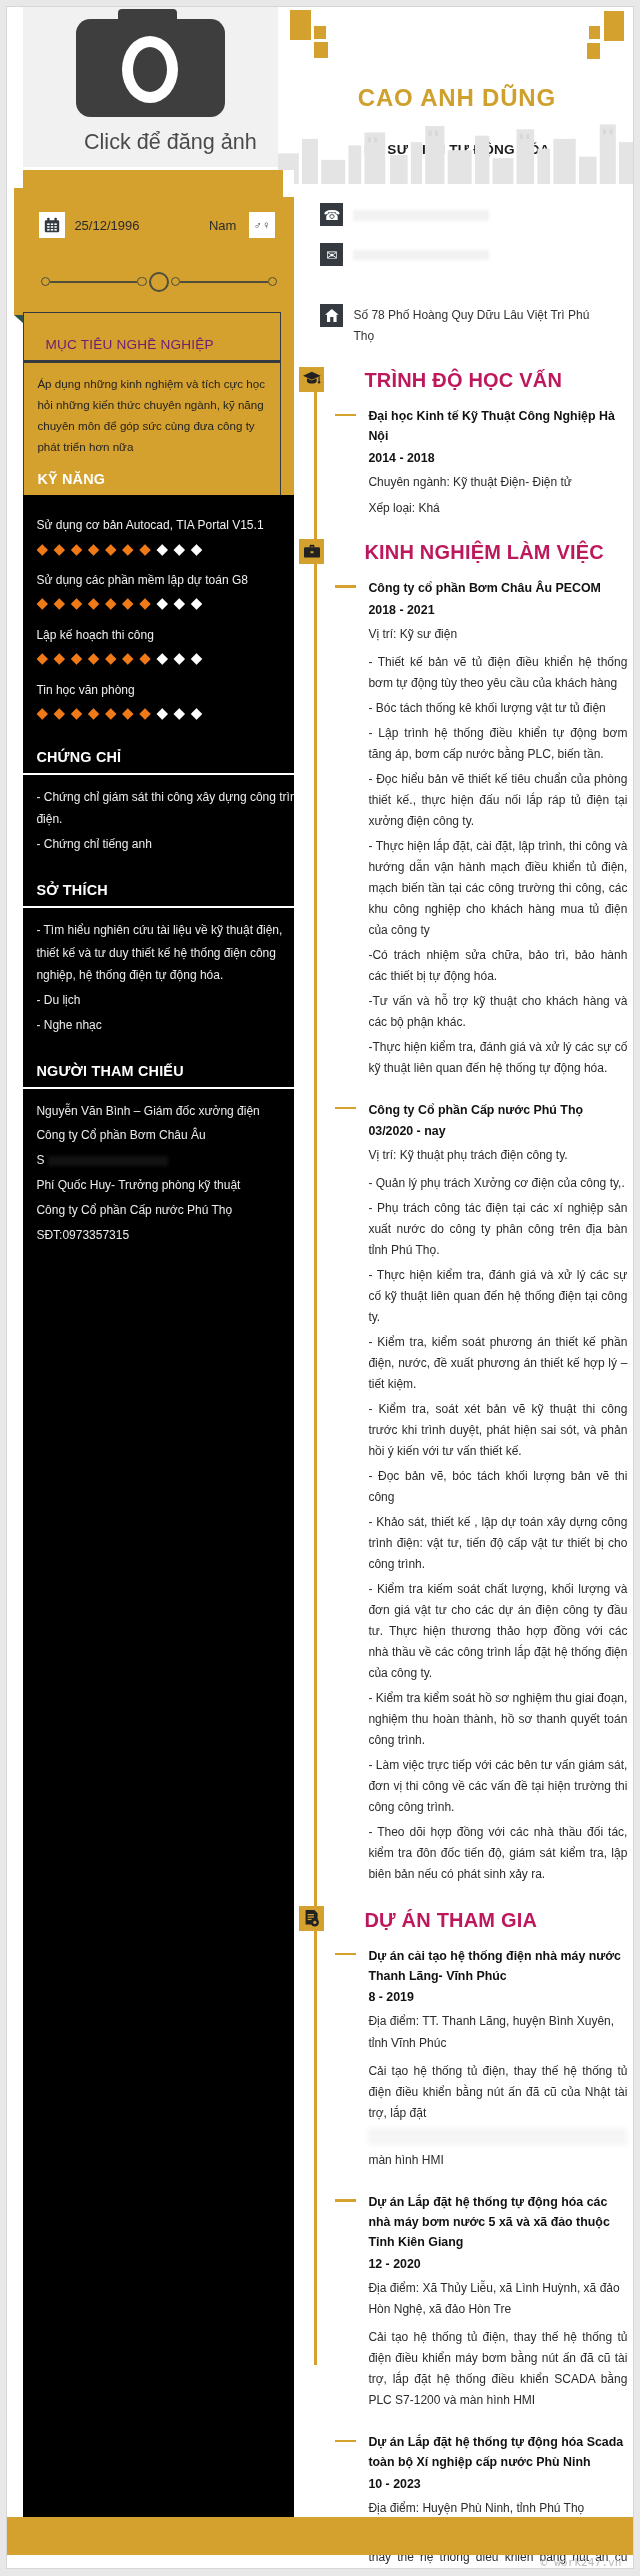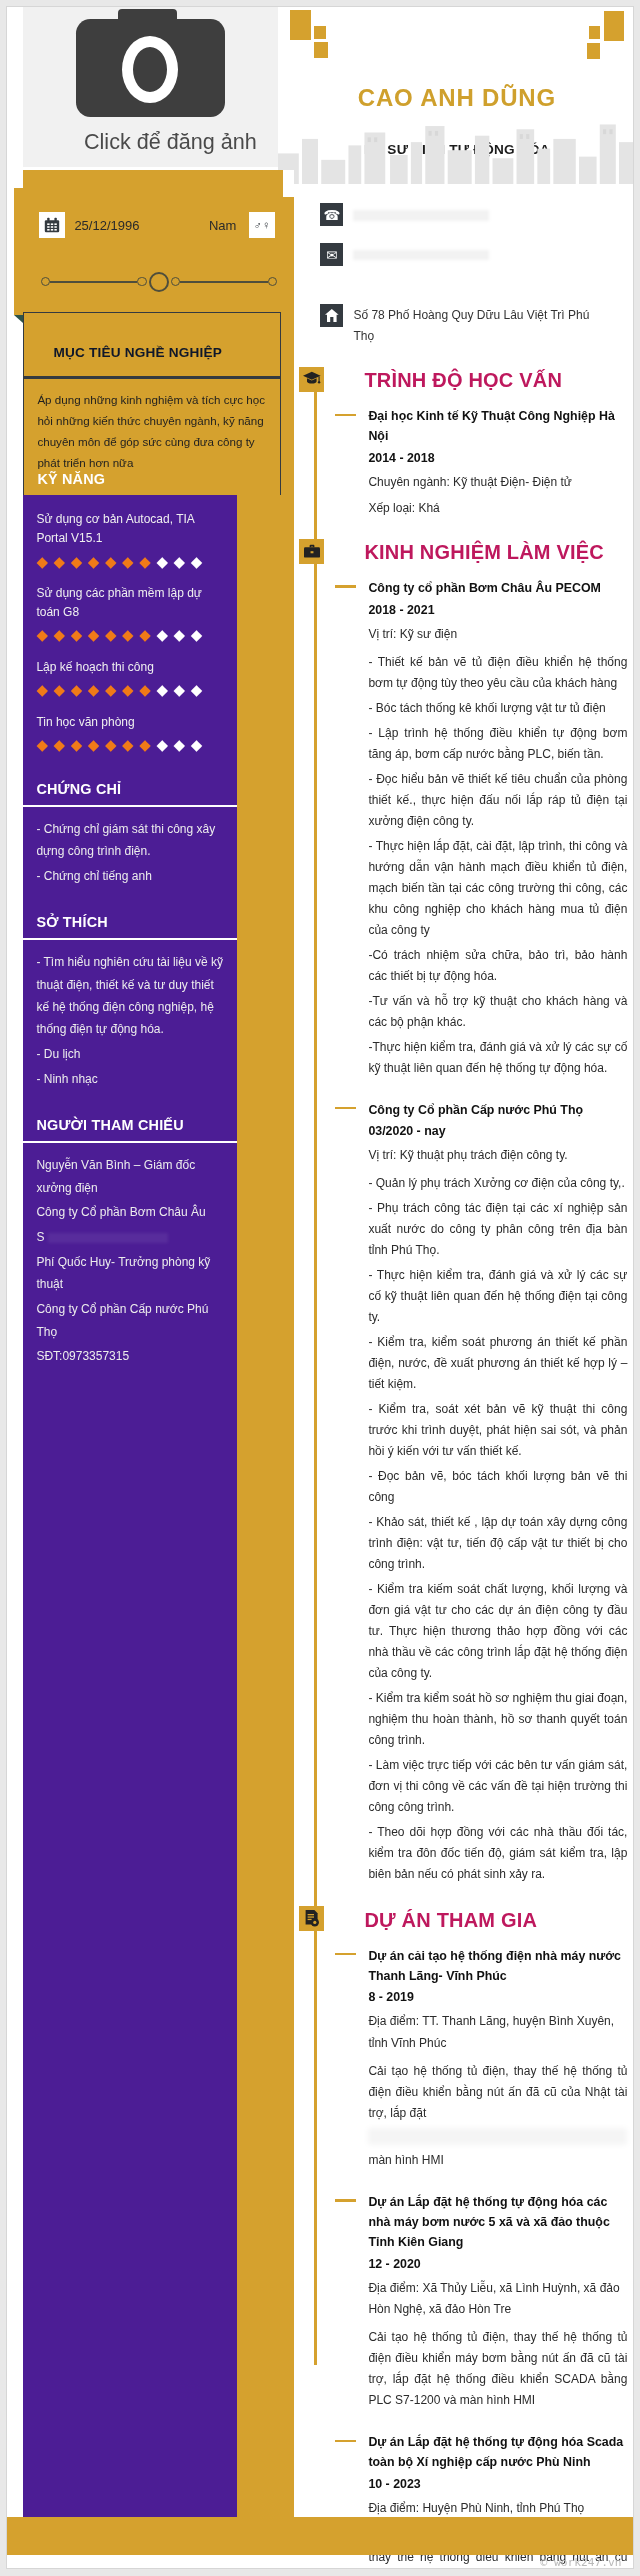--- a/index.html
+++ b/index.html
@@ -42,26 +42,26 @@
   .birth-text{position:absolute;left:51px;top:5.6px;font-size:13px;color:#2a2a2a;}
   .gender-label{position:absolute;right:45px;top:5.6px;font-size:13px;color:#2a2a2a;text-align:right;}
   .ico-gender{position:absolute;right:6.4px;top:0;color:#343A40;font-size:11.2px;font-weight:bold;}
 
   .divider{position:absolute;left:17.6px;right:17.6px;top:101px;height:21px;display:flex;align-items:center;}
   .dv-dot{width:7.2px;height:7.2px;border:1.6px solid #4e4e3c;border-radius:50%;flex:0 0 auto;}
   .dv-line{height:2.4px;background:#4e4e3c;flex:1 1 auto;}
   .dv-big{width:16px;height:16px;border:2.4px solid #4e4e3c;border-radius:50%;flex:0 0 auto;margin:0 2.4px;}
 
   .objective{position:absolute;left:0;top:142px;width:258px;height:183px;border:1.6px solid #343A40;border-bottom:none;box-sizing:border-box;padding:16px 13px 0;}
-  .obj-h{margin:16px;font-size:13.6px;font-weight:bold;color:#0f172a;letter-spacing:0.2px;}
+  .obj-h{margin:8px;font-size:13.6px;font-weight:normal;color:#701a75;letter-spacing:0.2px;}
   .obj-rule{height:2.4px;background:#343A40;margin:8px -13px 10.4px;}
   .obj-text{margin:0;font-size:11.6px;line-height:21px;color:#1f1f1f;}
   .skills-h{position:absolute;left:13px;bottom:8px;margin:0;font-size:14.4px;font-weight:bold;color:#ffffff;letter-spacing:0.2px;}
 
-  .dark-panel{position:absolute;left:0;top:325px;width:214px;height:2022px;background:#4c1d95;box-sizing:border-box;padding:15px 13px;color:#ececec;}
+  .dark-panel{position:absolute;left:0;top:325px;width:294px;height:2022px;background:#000000;box-sizing:border-box;padding:21px 13px;color:#ececec;}
   .skill{margin-bottom:13.6px;}
   .skill-name{font-size:12px;line-height:19px;margin-bottom:3.2px;color:#f0f0f0;}
   .diam-row{font-size:15px;letter-spacing:5.6px;line-height:19px;white-space:nowrap;}
   .d-on{color:#F07A18;} .d-off{color:#ffffff;}
 
   .sb-h{margin:27px 0 0;font-size:14.4px;font-weight:bold;color:#ffffff;letter-spacing:0.2px;}
   .sb-rule{height:1.6px;background:#ffffff;margin:8px -13px 11.2px;}
   .sb-line{margin:0 0 2.4px;font-size:12px;line-height:22.4px;color:#ededed;}
   .redact-dark{display:inline-block;width:120px;height:9.6px;background:rgba(255,255,255,.07);filter:blur(1.6px);vertical-align:middle;}
 
@@ -225,21 +225,21 @@
       <div id="cert-list">
           <p class="sb-line">- Chứng chỉ giám sát thi công xây dựng công trình điện.</p>
           <p class="sb-line">- Chứng chỉ tiếng anh</p>
         </div>
 
       <h3 class="sb-h">SỞ THÍCH</h3>
       <div class="sb-rule"></div>
       <div id="hobby-list">
           <p class="sb-line">- Tìm hiểu nghiên cứu tài liệu về kỹ thuật điện, thiết kế và tư duy thiết kế hệ thống điện công nghiệp, hệ thống điện tự động hóa.</p>
           <p class="sb-line">- Du lịch</p>
-          <p class="sb-line">- Ninh nhạc</p>
+          <p class="sb-line">- Nghe nhạc</p>
         </div>
 
       <h3 class="sb-h">NGƯỜI THAM CHIẾU</h3>
       <div class="sb-rule"></div>
       <div id="ref-list">
           <p class="sb-line">Nguyễn Văn Bình – Giám đốc xưởng điện</p>
           <p class="sb-line">Công ty Cổ phần Bơm Châu Âu</p>
           <p class="sb-line">S <span class="redact-dark"></span></p>
           <p class="sb-line">Phí Quốc Huy- Trưởng phòng kỹ thuật</p>
           <p class="sb-line">Công ty Cổ phần Cấp nước Phú Thọ</p>

